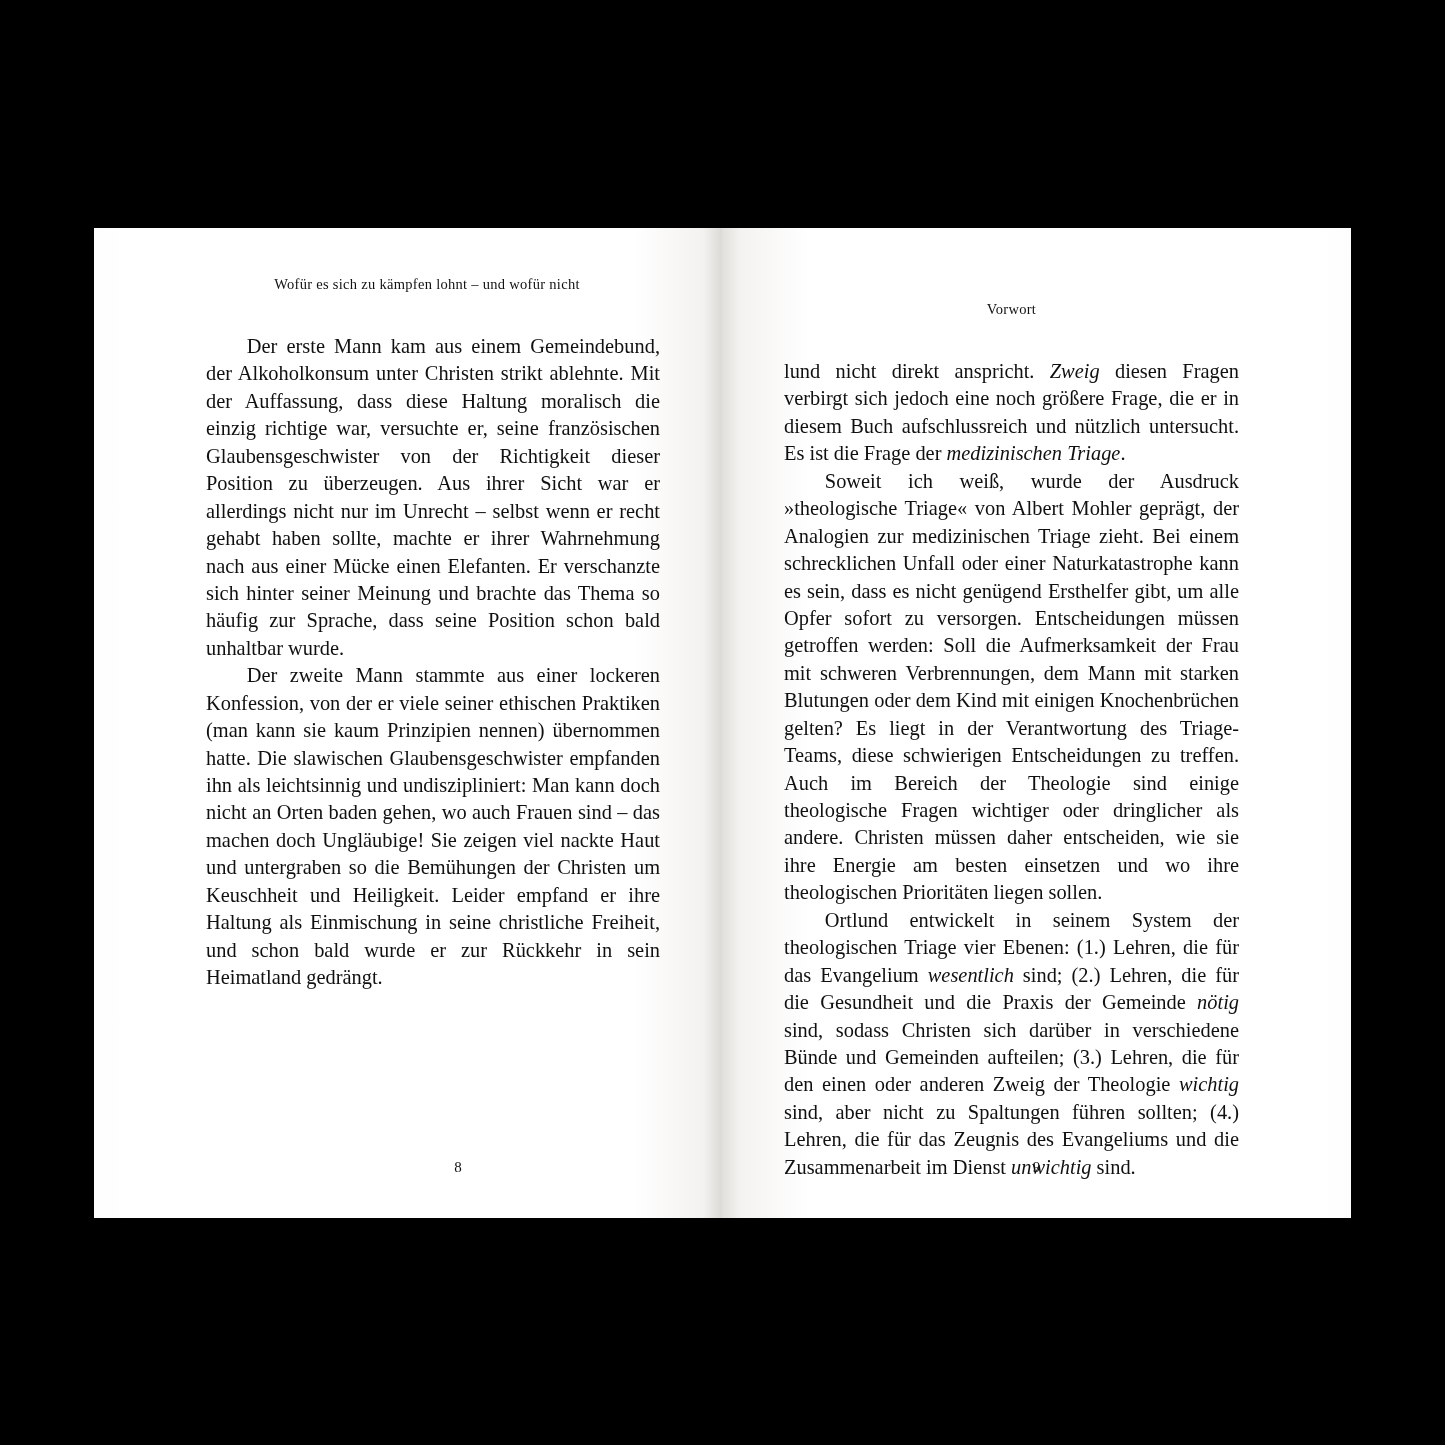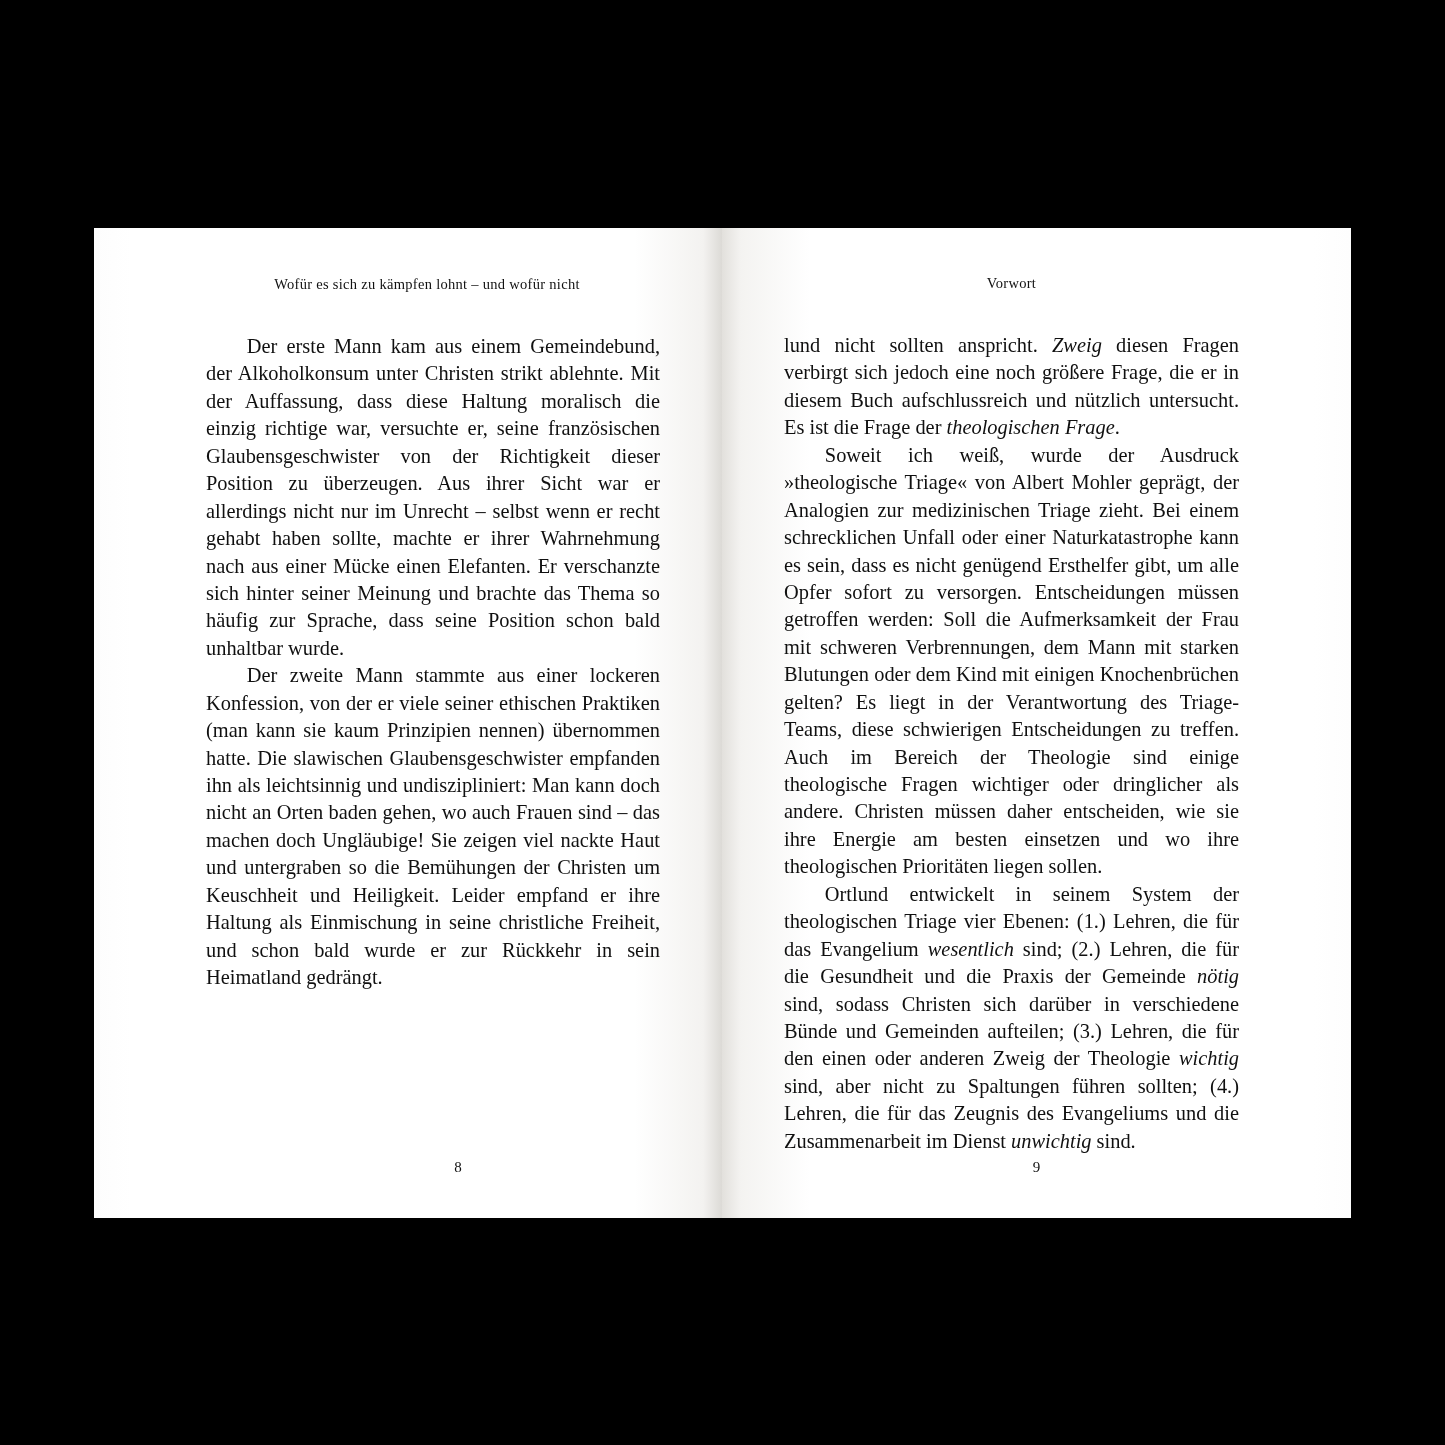--- a/index.html
+++ b/index.html
@@ -35,21 +35,21 @@
     box-sizing: border-box;
     height: 100%;
   }
   .page-left {
     width: 628px;
     padding: 48px 62px 40px 112px;
     background: linear-gradient(to right, #fdfdfd 0%, #ffffff 6%, #ffffff 86%, #f3f2f0 97%, #dcdad6 100%);
   }
   .page-right {
     width: 629px;
-    padding: 47px 112px 40px 62px;
+    padding: 73px 112px 40px 62px;
     background: linear-gradient(to left, #fdfdfd 0%, #ffffff 6%, #ffffff 86%, #f4f3f1 97%, #e2e0dc 100%);
   }
   .gutter {
     position: absolute;
     left: 628px;
     top: 0;
     width: 2px;
     height: 100%;
     background: linear-gradient(to right, #c9c6c1, #8e8b86, #c9c6c1);
     opacity: 0.85;
@@ -102,21 +102,21 @@
         <p>Der zweite Mann stammte aus einer lockeren Konfession, von der er viele seiner ethischen Praktiken (man kann sie kaum Prinzipien nennen) übernommen hatte. Die slawischen Glaubensgeschwister empfanden ihn als leichtsinnig und undiszipliniert: Man kann doch nicht an Orten baden gehen, wo auch Frauen sind – das machen doch Ungläubige! Sie zeigen viel nackte Haut und untergraben so die Bemühungen der Christen um Keuschheit und Heiligkeit. Leider empfand er ihre Haltung als Einmischung in seine christliche Freiheit, und schon bald wurde er zur Rückkehr in sein Heimatland gedrängt.</p>
       </div>
       <div class="folio">8</div>
     </div>
 
     <div class="gutter"></div>
 
     <div class="page page-right">
       <div class="running-head">Vorwort</div>
       <div class="body-text" id="right-body">
-          <p class="noindent"><span>lund nicht sollten anspricht. </span><i>Zweig</i><span> diesen Fragen verbirgt sich jedoch eine noch größere Frage, die er in diesem Buch aufschlussreich und nützlich untersucht. Es ist die Frage der </span><i>theologischen Frage</i><span>.</span></p>
+          <p class="noindent"><span>lund nicht direkt anspricht. </span><i>Zweig</i><span> diesen Fragen verbirgt sich jedoch eine noch größere Frage, die er in diesem Buch aufschlussreich und nützlich untersucht. Es ist die Frage der </span><i>medizinischen Triage</i><span>.</span></p>
           <p><span>Soweit ich weiß, wurde der Ausdruck »theologische Triage« von Albert Mohler geprägt, der Analogien zur medizinischen Triage zieht. Bei einem schrecklichen Unfall oder einer Naturkatastrophe kann es sein, dass es nicht genügend Ersthelfer gibt, um alle Opfer sofort zu versorgen. Entscheidungen müssen getroffen werden: Soll die Aufmerksamkeit der Frau mit schweren Verbrennungen, dem Mann mit starken Blutungen oder dem Kind mit einigen Knochenbrüchen gelten? Es liegt in der Verantwortung des Triage-Teams, diese schwierigen Entscheidungen zu treffen. Auch im Bereich der Theologie sind einige theologische Fragen wichtiger oder dringlicher als andere. Christen müssen daher entscheiden, wie sie ihre Energie am besten einsetzen und wo ihre theologischen Prioritäten liegen sollen.</span></p>
           <p><span>Ortlund entwickelt in seinem System der theologischen Triage vier Ebenen: (1.) Lehren, die für das Evangelium </span><i>wesentlich</i><span> sind; (2.) Lehren, die für die Gesundheit und die Praxis der Gemeinde </span><i>nötig</i><span> sind, sodass Christen sich darüber in verschiedene Bünde und Gemeinden aufteilen; (3.) Lehren, die für den einen oder anderen Zweig der Theologie </span><i>wichtig</i><span> sind, aber nicht zu Spaltungen führen sollten; (4.) Lehren, die für das Zeugnis des Evangeliums und die Zusammenarbeit im Dienst </span><i>unwichtig</i><span> sind.</span></p>
         </div>
       <div class="folio">9</div>
     </div>
 
   </div>
 </div>
 
 </body></html>

